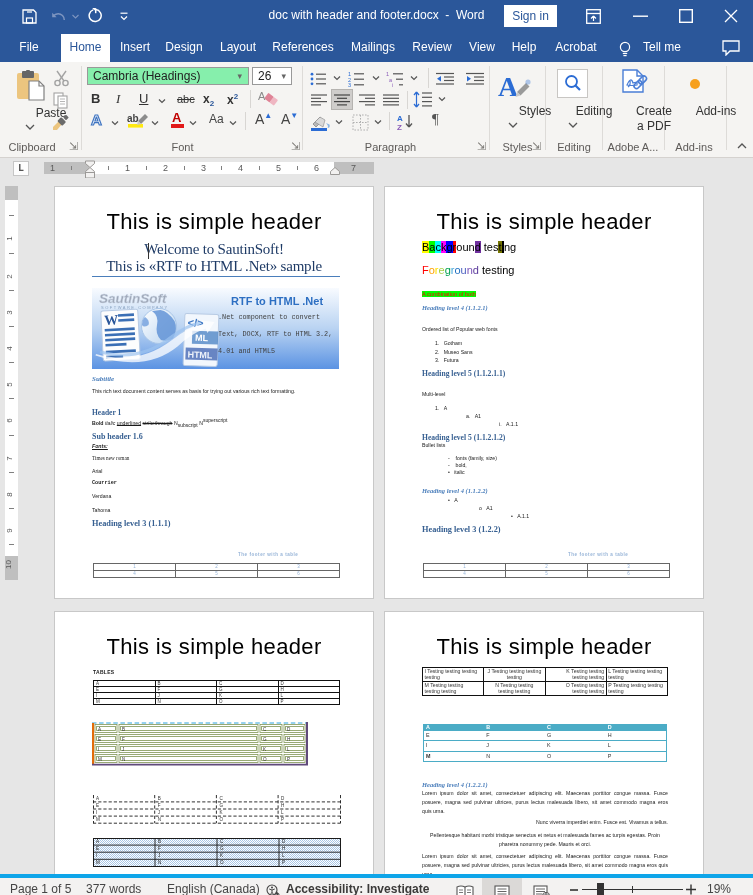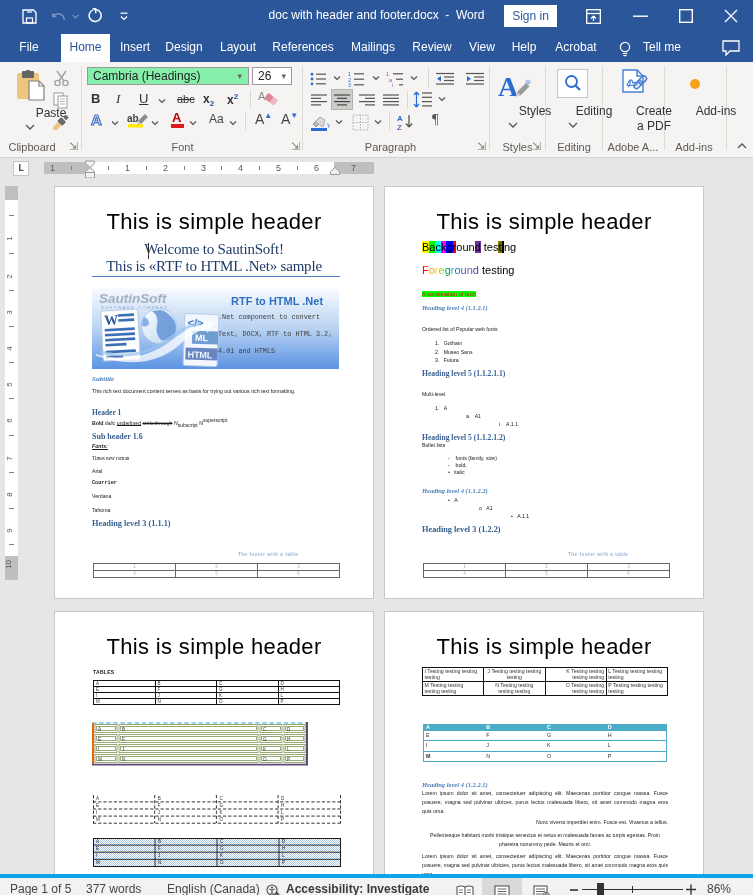--- a/index.html
+++ b/index.html
@@ -852,15 +852,15 @@
     </svg>
     <svg class="abs" style="left:569px; top:8px;" width="10" height="8" viewBox="0 0 10 8">
         <line x1="1" y1="4" x2="9" y2="4" stroke="#333" stroke-width="1.6"></line>
       </svg>
     <div class="abs" style="left:582px; top:10.5px; width:101px; height:1.5px; background:#333;"></div>
     <div class="abs" style="left:632px; top:8px; width:1px; height:7px; background:#333;"></div>
     <div class="abs" style="left:597px; top:5px; width:7px; height:13px; background:#333;"></div>
     <svg class="abs" style="left:686px; top:5px;" width="10" height="13" viewBox="0 0 10 13">
         <path d="M5 1.5 v10 M0 6.5 h10" stroke="#333" stroke-width="1.4"></path>
       </svg>
-    <span style="left:707px;">86%</span>
+    <span style="left:707px;">19%</span>
   </div>
 </div>
 
 </body></html>

